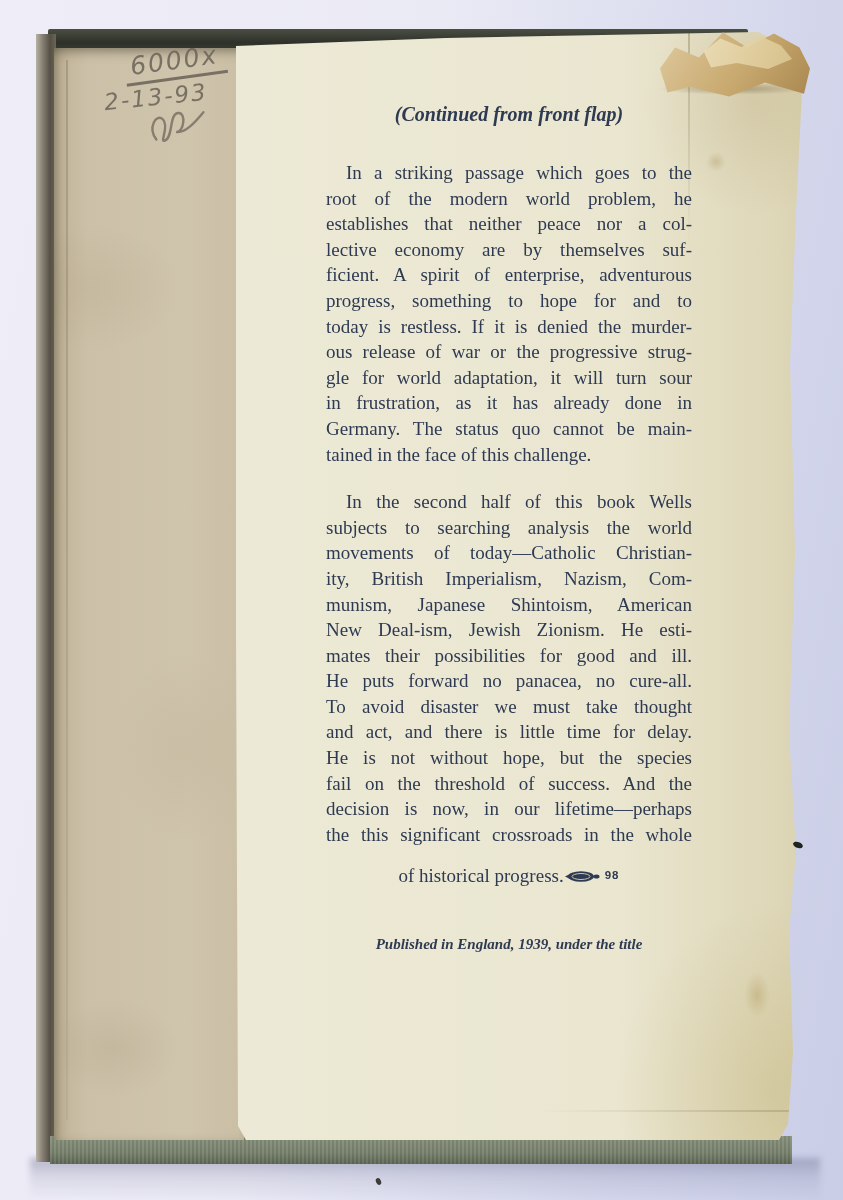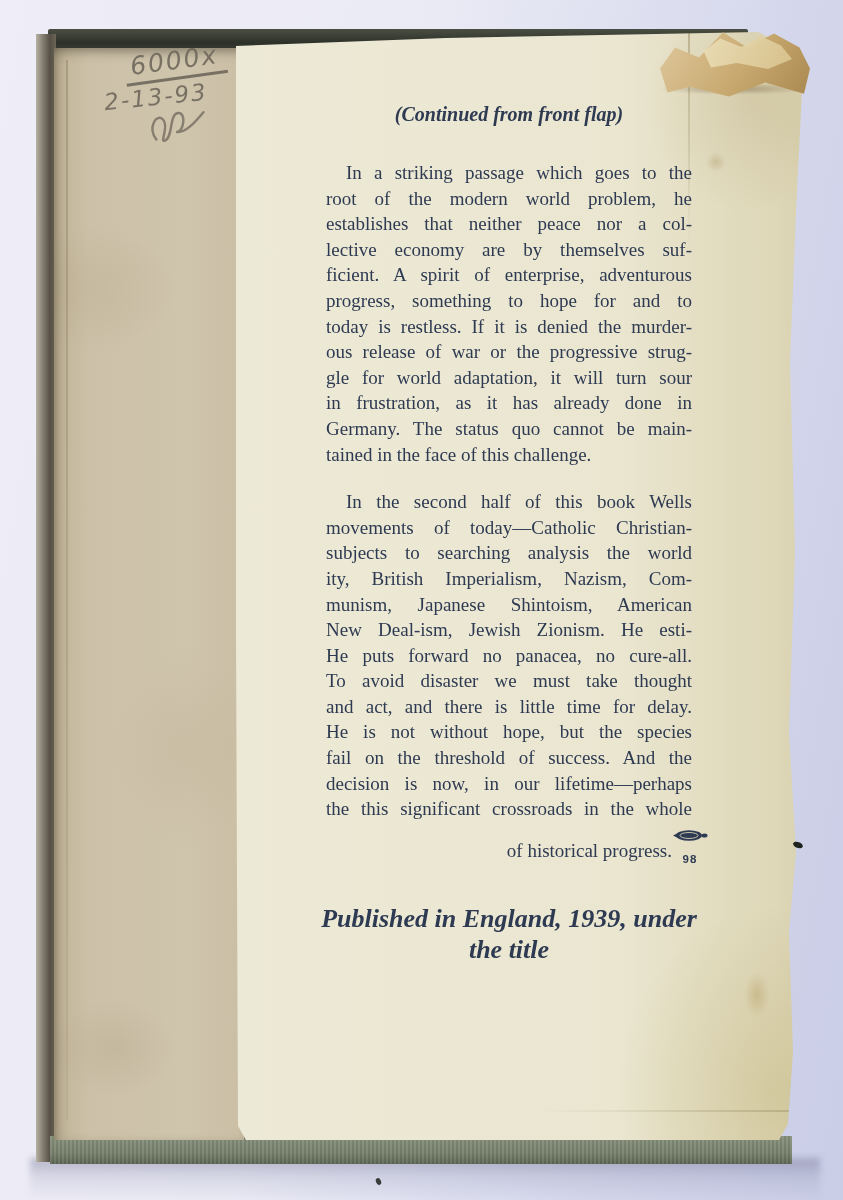--- a/index.html
+++ b/index.html
@@ -67,27 +67,27 @@
   .flap-content{position:absolute;left:74px;top:0;width:398px;color:#2e3a52;}
   .flap-header{margin-top:70px;text-align:center;font-style:italic;font-weight:700;
     font-size:20px;line-height:24px;}
   .para{margin:16px;}
   .para.p1{margin-top:34px;}
   .para.p2{margin-top:22px;}
   .line{text-align:justify;text-align-last:justify;height:25.6px;line-height:25.6px;
     font-size:19px;overflow:hidden;white-space:normal;}
   .para .line:first-child{text-indent:20px;}
   .para.p1 .line:last-child{text-align-last:left;}
-  .lastline-row{display:flex;justify-content:flex-end;align-items:center;
+  .lastline-row{display:flex;justify-content:center;align-items:center;
     height:25.6px;line-height:25.6px;font-size:19px;}
-  .bug-group{display:flex;align-items:center;gap:5px;flex-direction:column;}
+  .bug-group{display:flex;align-items:center;gap:5px;}
   .bug-number{font-family:"Liberation Sans","DejaVu Sans",sans-serif;font-size:11.5px;
     font-weight:700;letter-spacing:1px;color:#2e3a52;}
   .flap-footer{margin-top:40px;text-align:center;font-style:italic;font-weight:700;
-    font-size:26px;line-height:31px;}
+    font-size:15px;line-height:31px;}
 
   
   .handwriting{position:absolute;left:104px;top:46px;width:140px;color:#6d665a;
     font-family:"DejaVu Sans",sans-serif;font-style:italic;transform:rotate(-3deg);
     opacity:.88;}
   .hand-price{display:inline-block;margin-left:22px;font-size:25px;letter-spacing:2px;
     padding:0 8px 2px 6px;border-bottom:3px solid #6d665a;transform:rotate(-5deg);}
   .hand-date{margin-top:2px;font-size:23px;letter-spacing:2px;transform:rotate(-3deg);}
   .hand-scribble{margin-left:38px;margin-top:-4px;transform:rotate(-10deg);}
 </style>
@@ -134,25 +134,26 @@
           <div class="line">today is restless. If it is denied the murder-</div>
           <div class="line">ous release of war or the progressive strug-</div>
           <div class="line">gle for world adaptation, it will turn sour</div>
           <div class="line">in frustration, as it has already done in</div>
           <div class="line">Germany. The status quo cannot be main-</div>
           <div class="line">tained in the face of this challenge.</div>
         </div>
 
       <div class="para p2">
           <div class="line">In the second half of this book Wells</div>
+          <div class="line">subjects to searching analysis the world</div>
           <div class="line">movements of today—Catholic Christian-</div>
-          <div class="line">subjects to searching analysis the world</div>
           <div class="line">ity, British Imperialism, Nazism, Com-</div>
           <div class="line">munism, Japanese Shintoism, American</div>
           <div class="line">New Deal-ism, Jewish Zionism. He esti-</div>
+          <div class="line">mates their possibilities for good and ill.</div>
           <div class="line">He puts forward no panacea, no cure-all.</div>
           <div class="line">To avoid disaster we must take thought</div>
           <div class="line">and act, and there is little time for delay.</div>
           <div class="line">He is not without hope, but the species</div>
           <div class="line">fail on the threshold of success. And the</div>
           <div class="line">decision is now, in our lifetime—perhaps</div>
           <div class="line">the this significant crossroads in the whole</div>
         </div>
 
       <div class="lastline-row">

